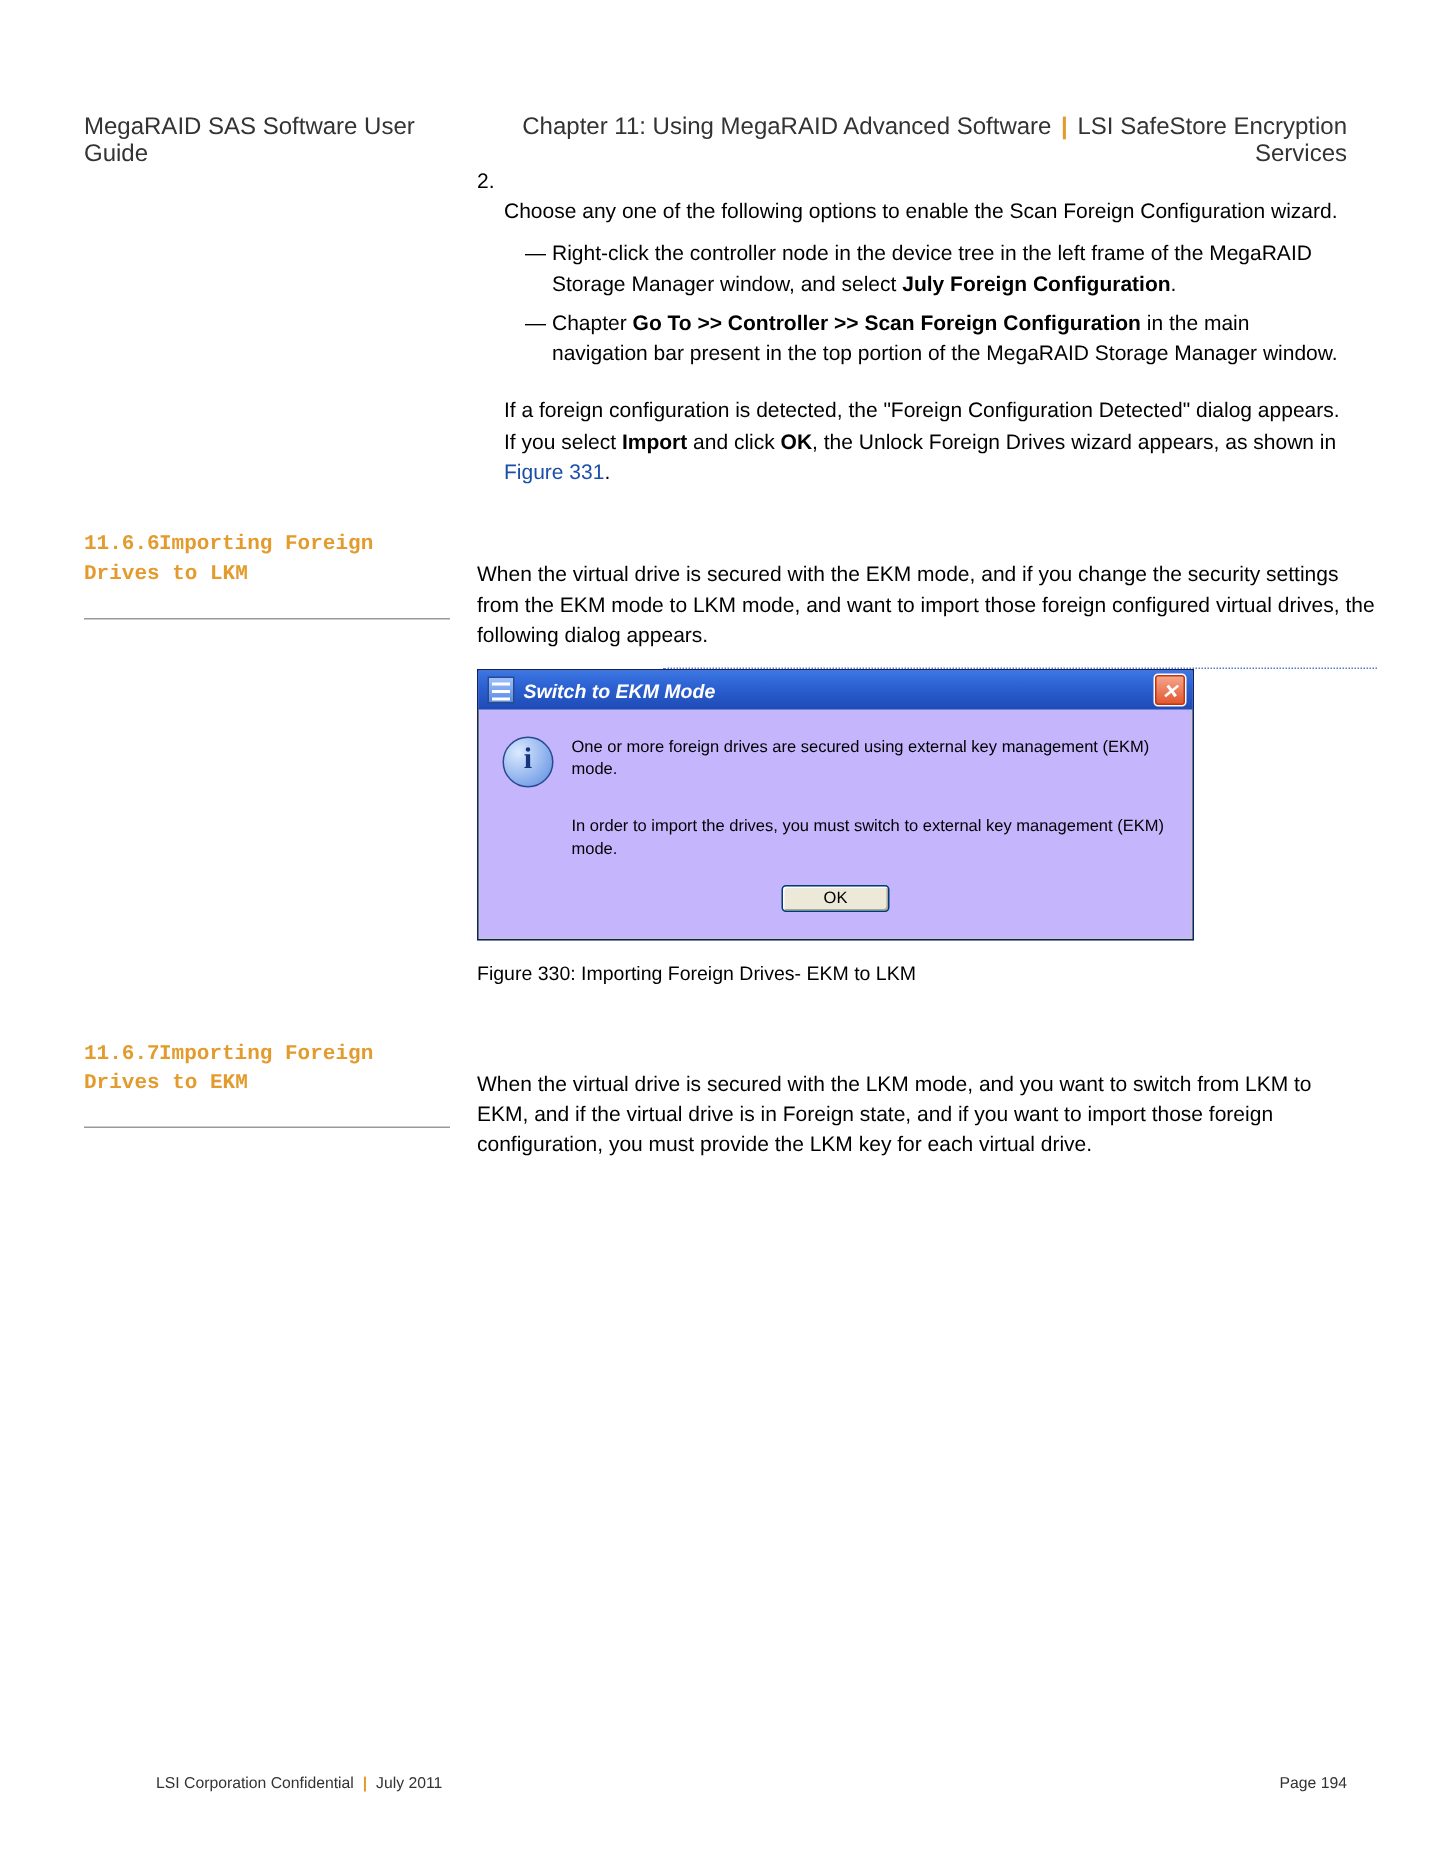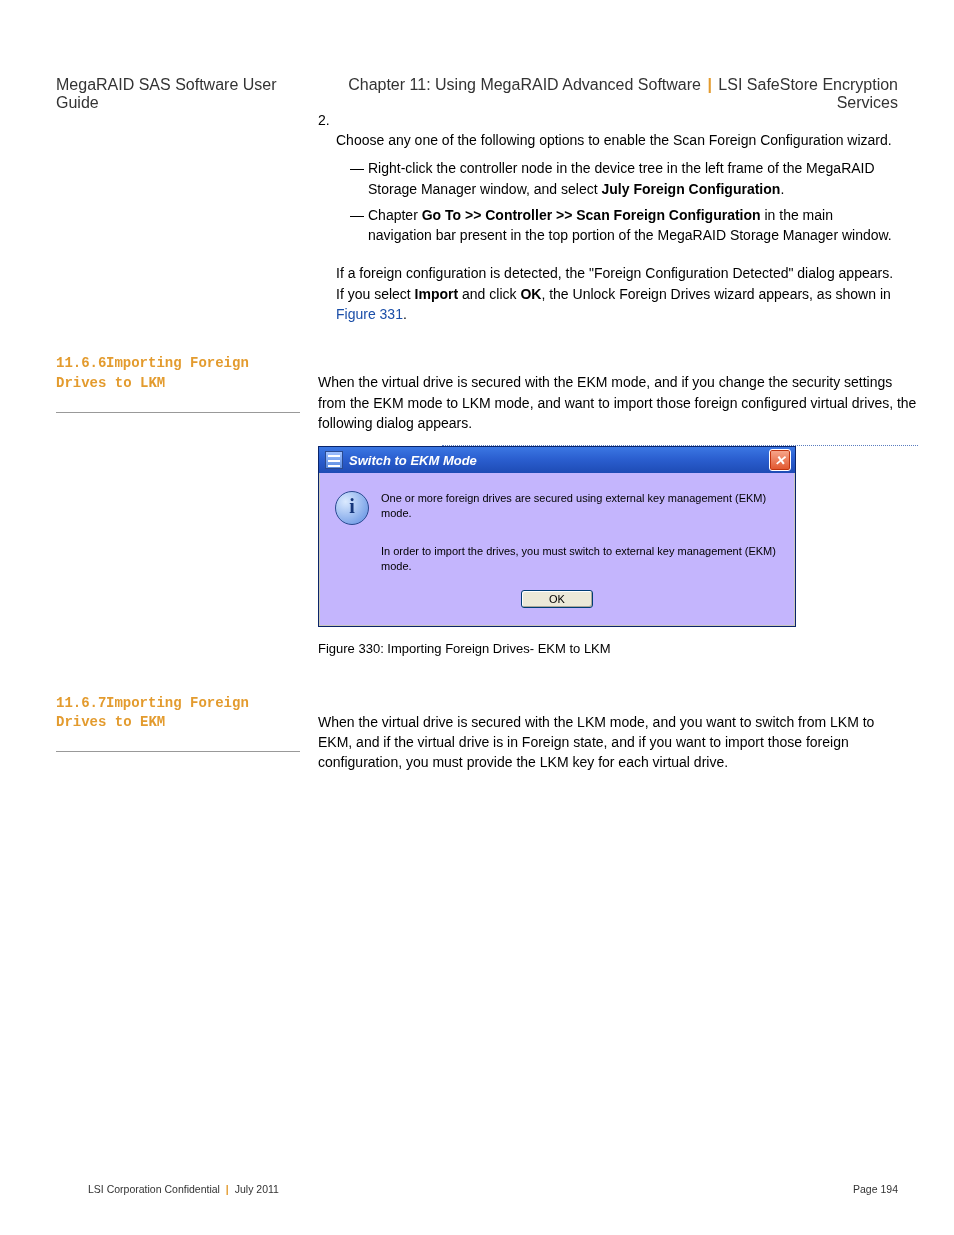--- a/index.html
+++ b/index.html
@@ -171,21 +171,21 @@
     font-size:11px;
     background:#ece9d8;
     border:1px solid #003c74;
     border-radius:3px;
     box-shadow: inset 1px 1px 0 #fff, inset -1px -1px 0 #aca899;
     cursor:pointer;
   }
   .footer {
     position:absolute;
     bottom:40px;
-    left:56px; right:56px;
+    left:72px; right:56px;
     display:flex; justify-content:space-between;
     font-size:10.5px;
     color:#333;
     padding-left:32px;
   }
   .footer .sep { color:#e39b2e; font-weight:bold; padding:0 3px;}
 </style>
 </head>
 <body>
 

